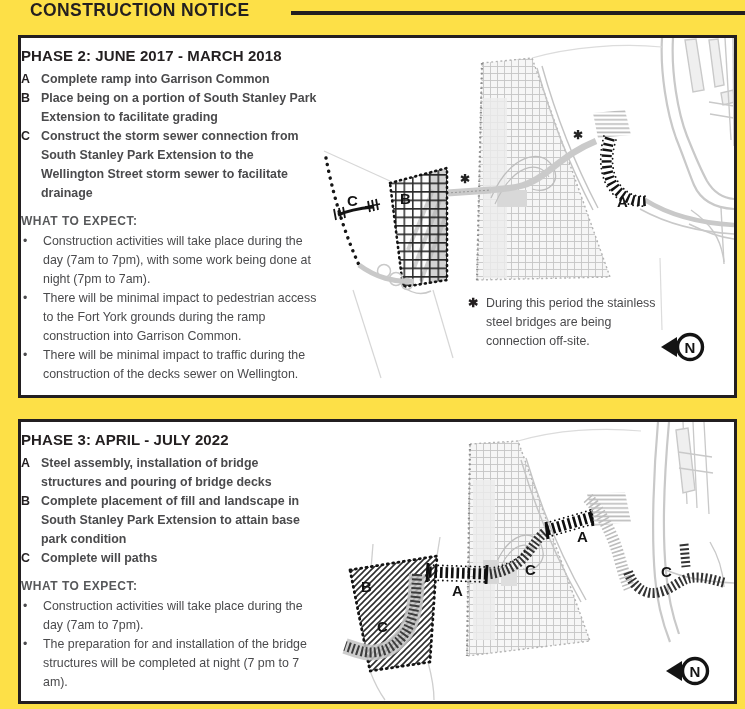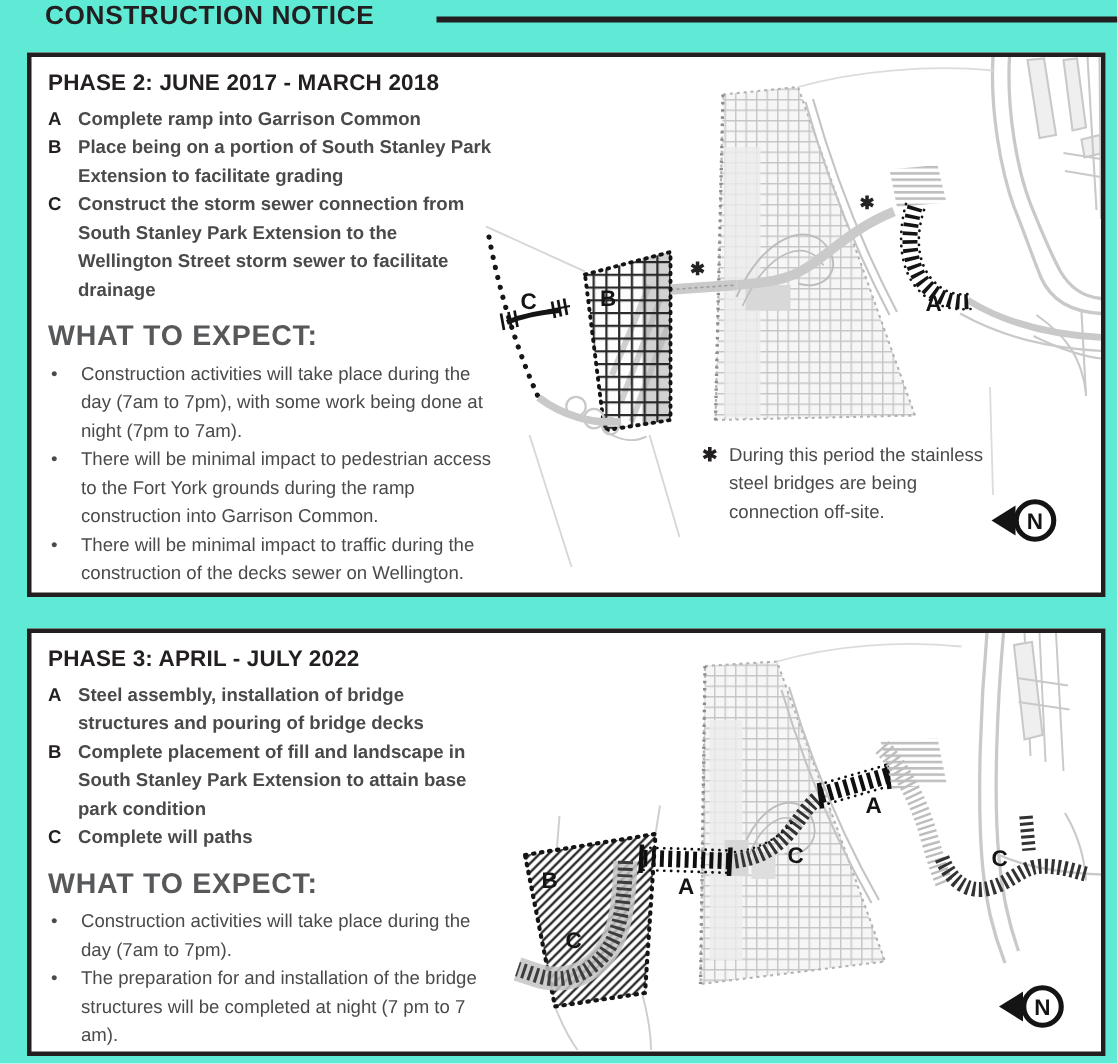--- a/index.html
+++ b/index.html
@@ -1,30 +1,30 @@
 <!DOCTYPE html>
 <html><head>
 <meta charset="utf-8">
 <style>
   html,body{margin:0;padding:0;background:#ffffff;}
-  .page{position:relative;width:745px;height:709px;background:#5eead4;overflow:hidden;
+  .page{position:relative;width:745px;height:709px;background:#fde047;overflow:hidden;
         font-family:"Liberation Sans",sans-serif;color:#4a4a4c;}
   .page-title{position:absolute;left:30px;top:0px;margin:0;font-size:17.5px;font-weight:bold;
         color:#231f20;letter-spacing:0.4px;}
   .title-rule{position:absolute;left:291px;top:11px;width:454px;height:4px;background:#231f20;}
   .panel{position:absolute;left:18px;width:719px;border:3px solid #231f20;background:#fff;box-sizing:border-box;}
   .panel1{top:35px;height:363px;}
   .panel2{top:419px;height:285px;}
   .map-svg{position:absolute;left:0;top:0;}
-  .text-col{position:absolute;left:11px;top:9px;width:298px;}
+  .text-col{position:absolute;left:0;top:9px;width:298px;}
   .phase-heading{margin:0 0 6px 0;font-size:15px;font-weight:bold;color:#231f20;letter-spacing:0.1px;}
   .abc-item{display:flex;font-size:12.4px;line-height:19px;color:#4a4a4c;}
   .abc-letter{width:20px;flex-shrink:0;font-weight:bold;color:#231f20;}
   .abc-text{flex:1;font-weight:bold;}
-  .expect-heading{margin:11px 0 4px 0;font-size:19px;font-weight:bold;color:#57585a;letter-spacing:0.5px;}
+  .expect-heading{margin:11px 0 4px 0;font-size:12px;font-weight:bold;color:#57585a;letter-spacing:0.5px;}
   .bullet-item{display:flex;font-size:12.4px;line-height:19px;color:#4a4a4c;}
   .bullet-dot{width:20px;padding-left:2px;flex-shrink:0;}
   .note{position:absolute;left:447px;top:256px;width:200px;display:flex;font-size:12.4px;line-height:19px;color:#4a4a4c;}
   .note-ast{width:18px;flex-shrink:0;color:#231f20;font-weight:bold;}
   .compass{position:absolute;width:52px;height:34px;}
   .compass-p2{left:638px;top:292px;}
   .compass-p3{left:643px;top:232px;}
   svg text.map-label{font-family:"Liberation Sans",sans-serif;font-weight:bold;font-size:15px;fill:#141414;}
   svg text.map-ast{font-family:"Liberation Sans",sans-serif;font-weight:bold;font-size:12px;fill:#232323;}
 </style>

